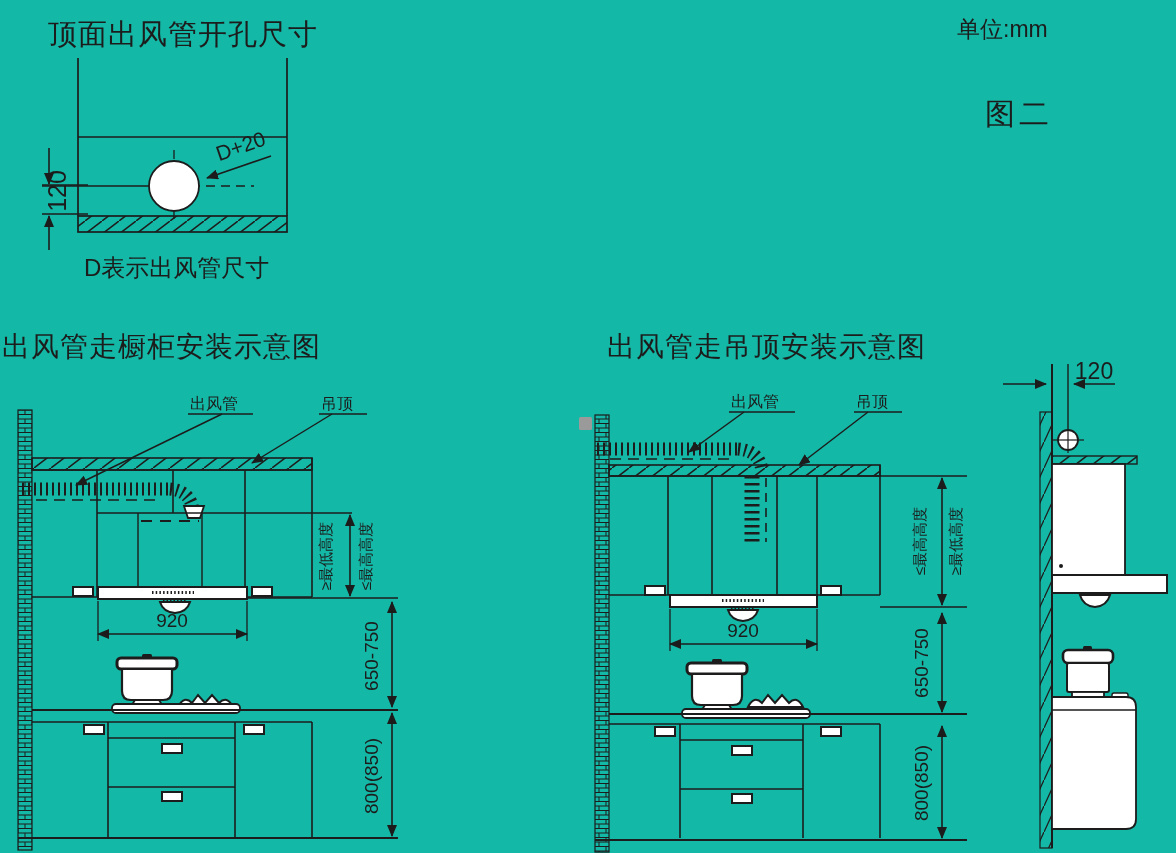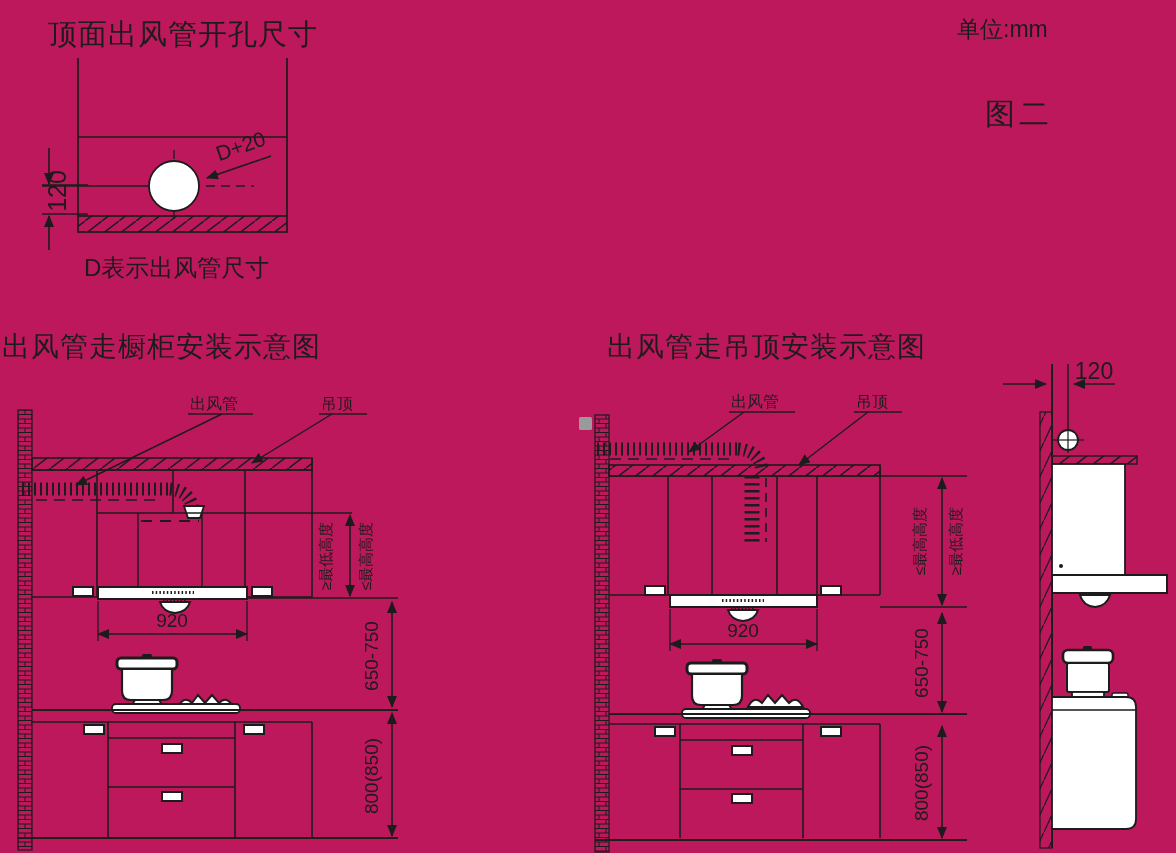--- a/index.html
+++ b/index.html
@@ -1,16 +1,16 @@
 <!DOCTYPE html>
 <html><head>
 <meta charset="utf-8">
 <style>
   html,body{margin:0;padding:0;background:#fff;}
-  .page{position:relative;width:1176px;height:853px;background:#be185d;overflow:hidden;
+  .page{position:relative;width:1176px;height:853px;background:#14b8a6;overflow:hidden;
         font-family:"Liberation Sans",sans-serif;}
   svg text{fill:#1c1c1c;font-family:"Liberation Sans","DejaVu Sans",sans-serif;}
   .t-title{font-weight:500;}
 </style>
 </head>
 <body>
 
 <div class="page">
 <svg width="1176" height="853" viewBox="0 0 1176 853">
   <defs>

